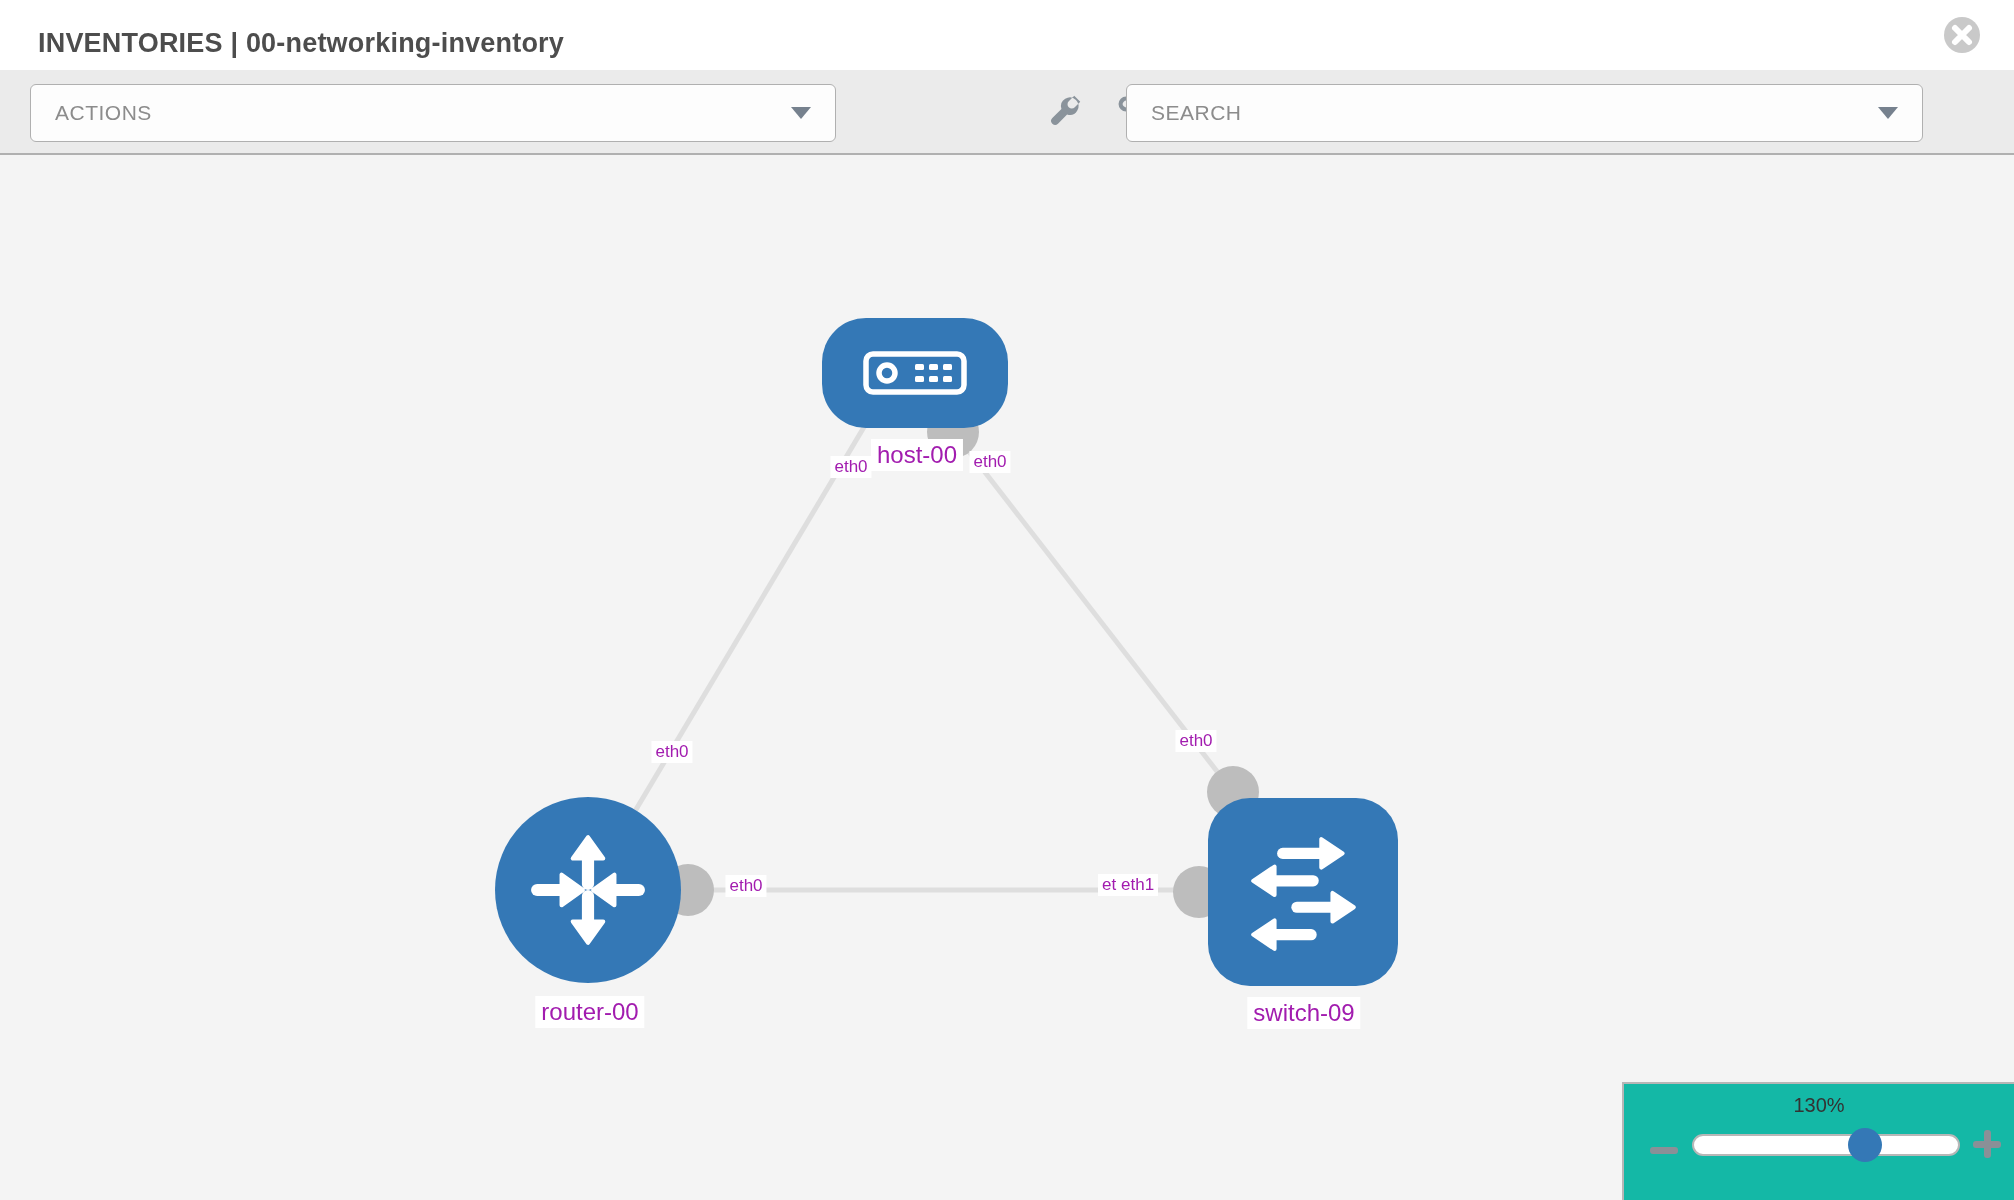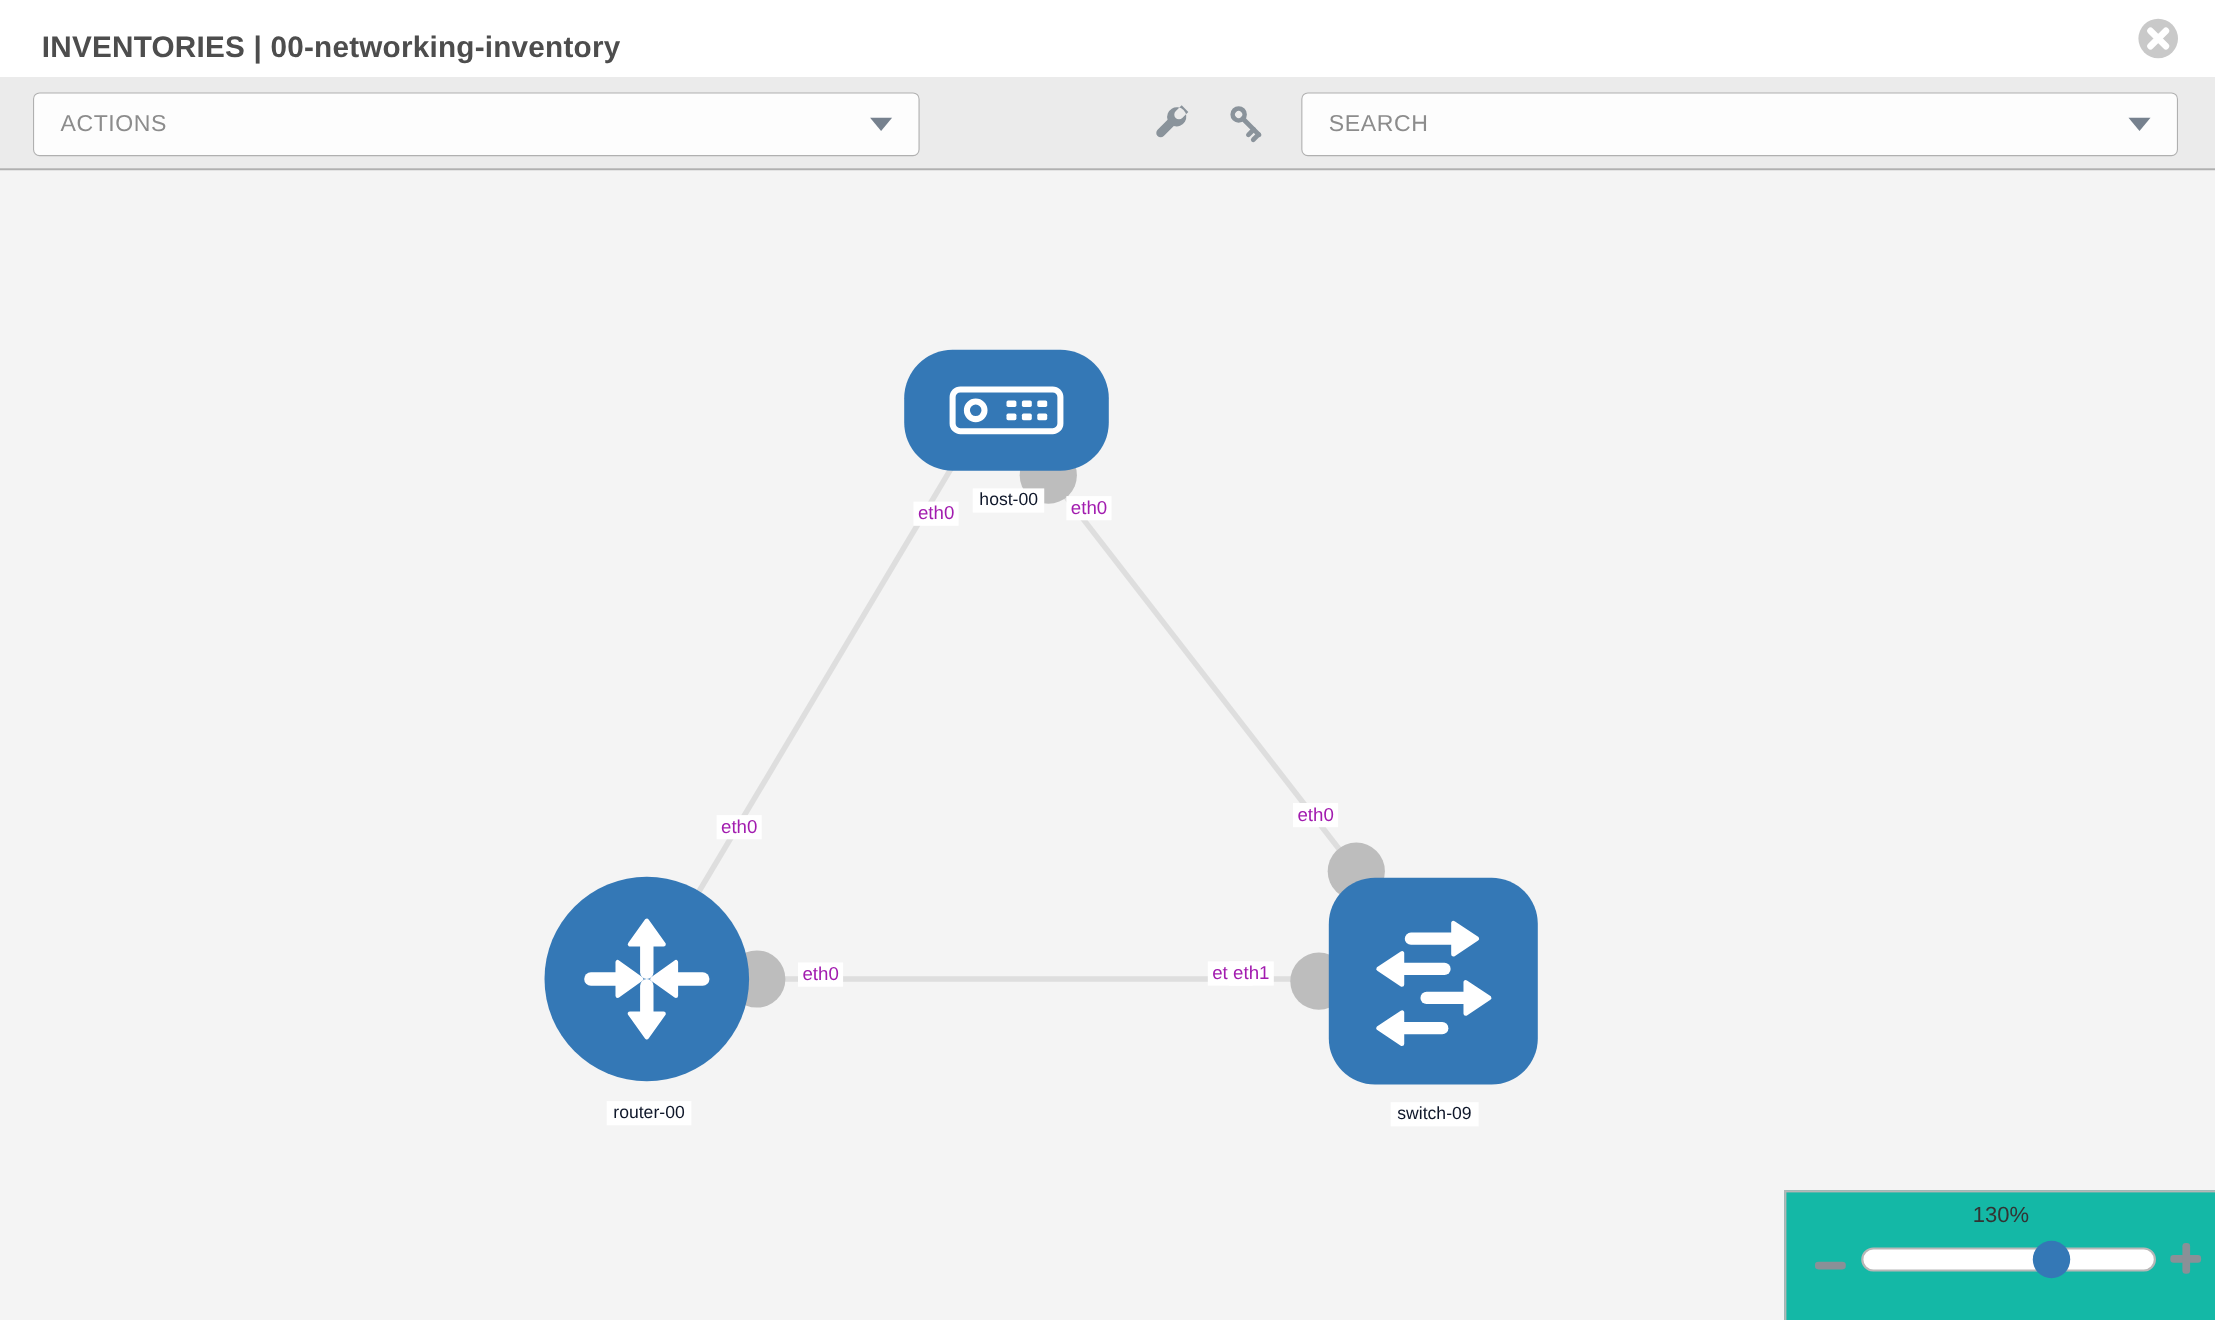--- a/index.html
+++ b/index.html
@@ -36,21 +36,21 @@
     display: flex; align-items: center; justify-content: space-between;
     padding: 0 24px; cursor: pointer;
   }
   .dropdown .dd-label { font-size: 21px; color: #8c8c8c; letter-spacing: 0.5px; }
   .caret {
     width: 0; height: 0;
     border-left: 10px solid transparent; border-right: 10px solid transparent;
     border-top: 12px solid #76818e;
   }
   .dd-actions { left: 30px;  width: 806px; gap: 24px; }
-  .dd-search  { left: 1183px; width: 797px; gap: 28px; }
+  .dd-search  { left: 1126px; width: 797px; gap: 28px; }
   .tool-btn {
     position: absolute; top: 95px; width: 40px; height: 40px;
     background: transparent; border: none; cursor: pointer; padding: 0;
   }
   .tool-btn.wrench { left: 1044px; top: 92px; }
   .tool-btn.key    { left: 1114px; top: 92px; }
   .toolbar .tool-btn { top: 22px; }
 
   
   .canvas {
@@ -59,21 +59,21 @@
   }
   .links-layer { position: absolute; top: 0; left: 0; }
 
   .node { position: absolute; background: #3478b6; display: flex; align-items: center; justify-content: center; cursor: pointer; z-index: 2; }
   .node-host   { left: 822px;  top: 163px; width: 186px; height: 110px; border-radius: 44px; }
   .node-router { left: 495px;  top: 642px; width: 186px; height: 186px; border-radius: 50%; }
   .node-switch { left: 1208px; top: 643px; width: 190px; height: 188px; border-radius: 42px; }
 
   .node-label {
     position: absolute; transform: translate(-50%, -50%);
-    background: #ffffff; color: #0f172a; font-size: 16px;
+    background: #ffffff; color: #a21caf; font-size: 24px;
     padding: 2px 6px; white-space: nowrap; z-index: 3;
   }
   .iface-label {
     position: absolute; transform: translate(-50%, -50%);
     background: #ffffff; color: #a21caf; font-size: 17px;
     padding: 1px 4px; white-space: nowrap; z-index: 3; text-align: right;
   }
   .iface-label.anchored { transform: translate(0, -50%); }
 
   

